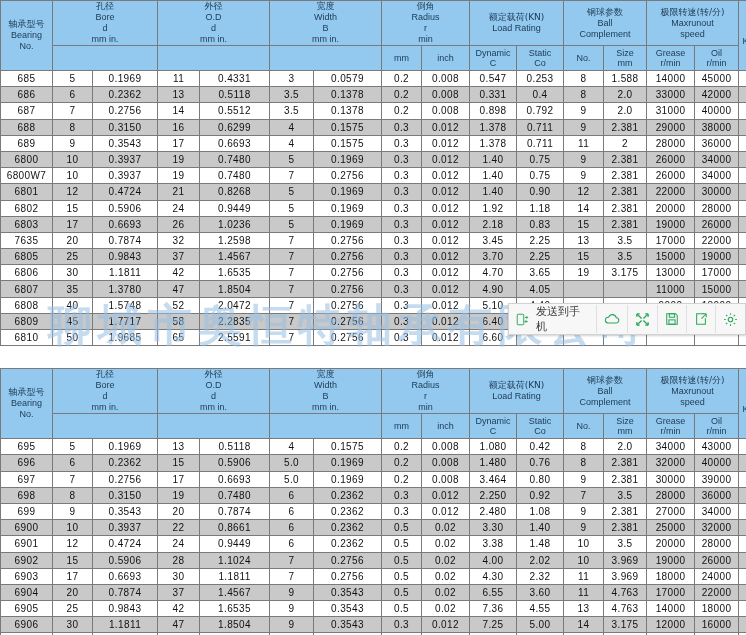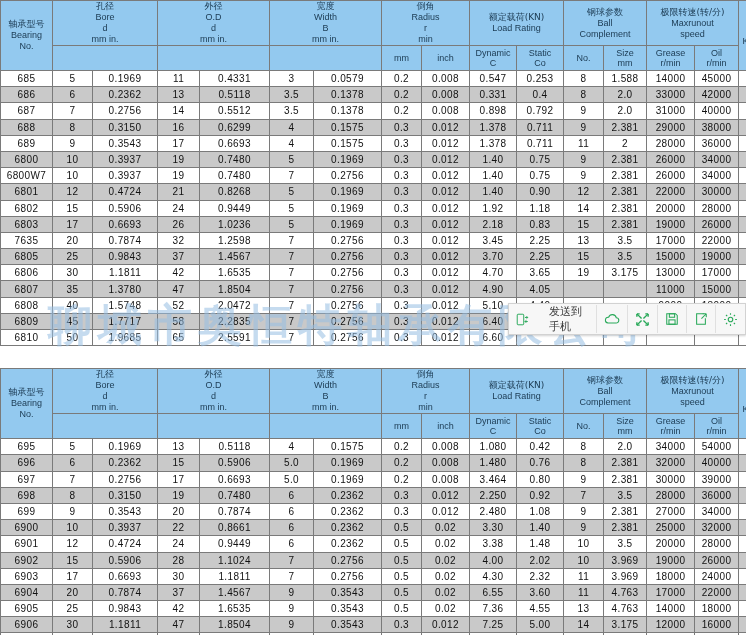--- a/index.html
+++ b/index.html
@@ -86,21 +86,21 @@
     left:508px;top:303px;
     height:30px;
     background:#f7f7f7;
     border:1px solid #d2d2d2;
     display:flex;align-items:center;
     box-shadow:0 1px 2px rgba(0,0,0,.18);
   }
   .tb-item{
     height:28px;display:flex;align-items:center;justify-content:center;
     padding:0 7px;border-right:1px solid #e0e0e0;
-    color:#2aa95a;font-size:11px;gap:20px;cursor:pointer;
+    color:#2aa95a;font-size:11px;gap:7px;cursor:pointer;
   }
   .tb-item:last-child{border-right:none;}
   .tb-item .lbl{color:#3a3a3a;font-family:"DejaVu Sans",sans-serif;font-size:11px;}
   .tb-item svg{display:block;}
 </style>
 </head>
 <body>
 
 <div class="sheet">
 
@@ -621,21 +621,21 @@
           <td>0.5118</td>
           <td>4</td>
           <td>0.1575</td>
           <td>0.2</td>
           <td>0.008</td>
           <td>1.080</td>
           <td>0.42</td>
           <td>8</td>
           <td>2.0</td>
           <td>34000</td>
-          <td>54000</td>
+          <td>43000</td>
           <td>0.0024</td>
         </tr>
         <tr class="even">
           <td>696</td>
           <td>6</td>
           <td>0.2362</td>
           <td>15</td>
           <td>0.5906</td>
           <td>5.0</td>
           <td>0.1969</td>

